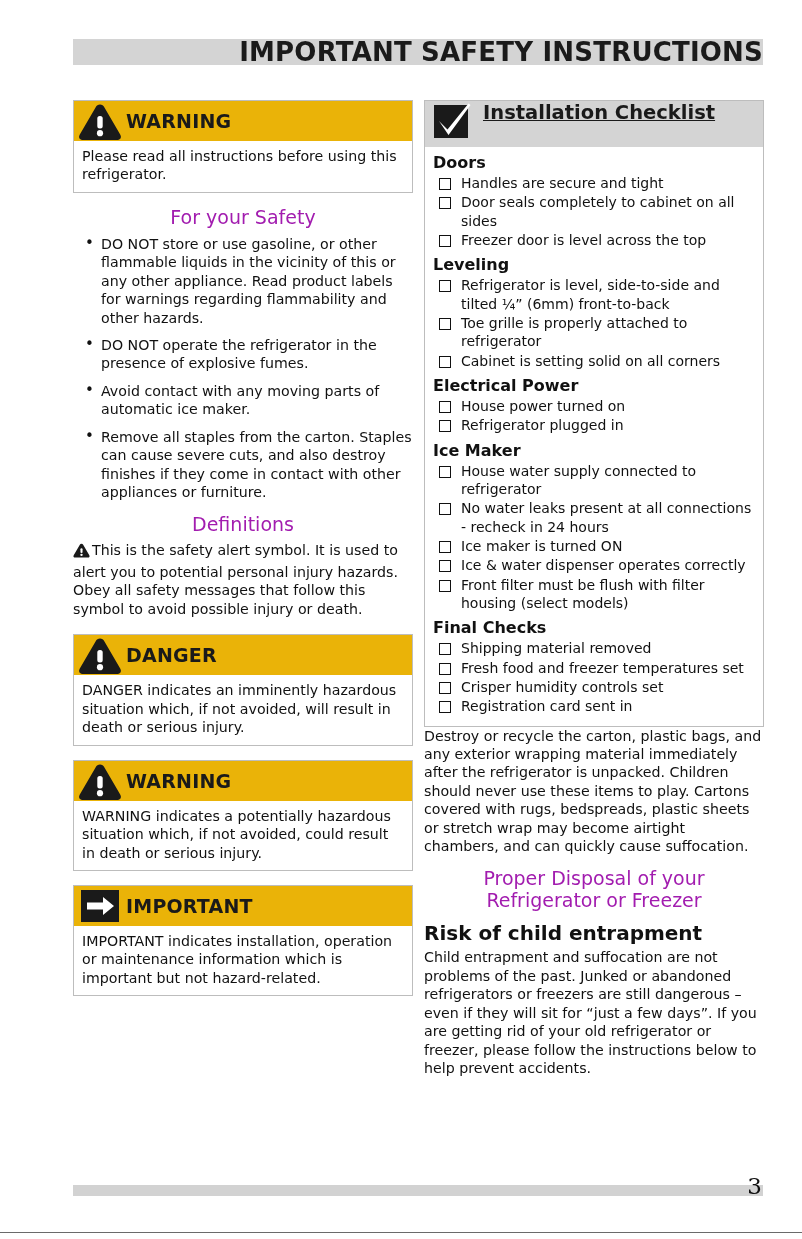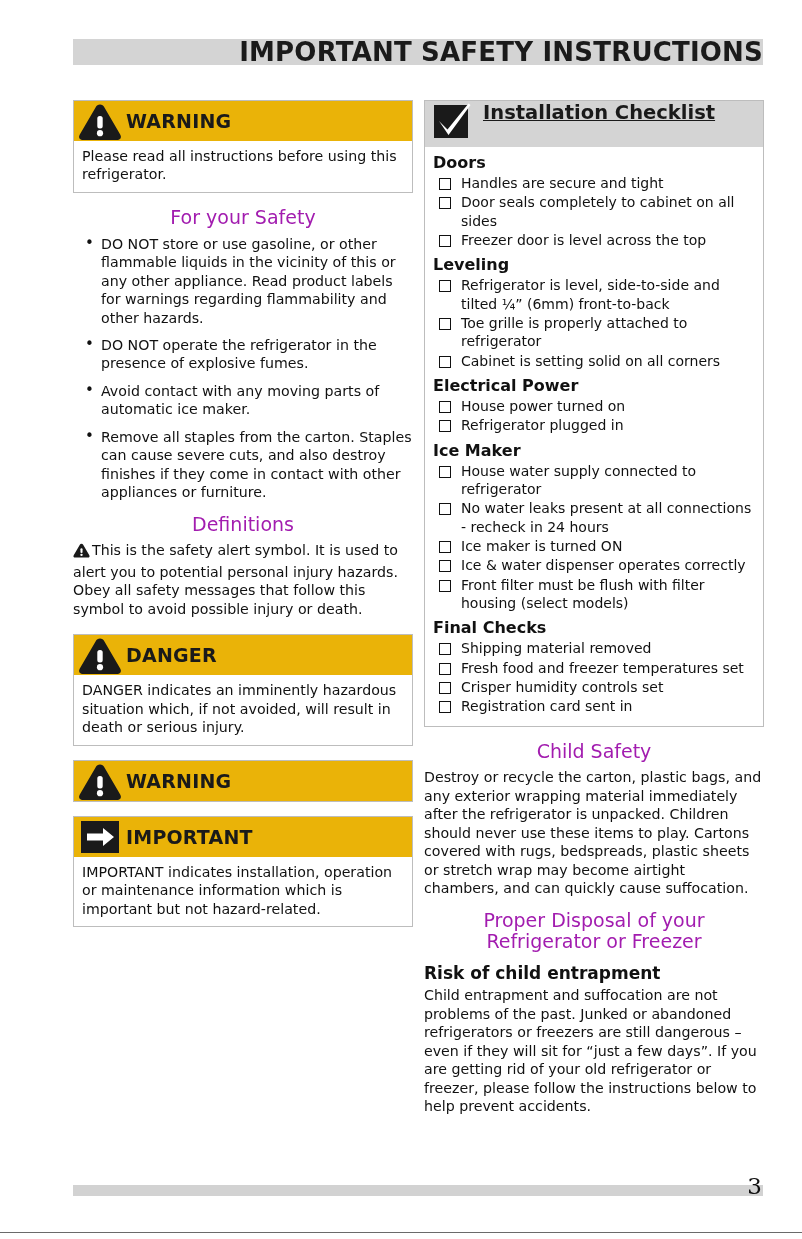--- a/index.html
+++ b/index.html
@@ -91,21 +91,21 @@
   h2.sec-head {
     font-size: 19px;
     font-weight: normal;
     margin: 12px 0 6px 0;
     color: #a21caf;
     line-height: 1.15;
     text-align: center;
   }
   h2.sec-head.tight { margin-top: 14px; }
   h3.sub-head {
-    font-size: 17px;
+    font-size: 20px;
     font-weight: bold;
     margin: 10px 0 3px 0;
     color: #111;
   }
 
   
   ul.bullets {
     list-style: none;
     margin: 0;
     padding: 0;
@@ -280,20 +280,21 @@
       <div class="alert-head">
         <span class="icon-wrap">
           <svg class="tri-icon" width="44" height="38" viewBox="0 0 44 38" aria-hidden="true">
             <path d="M22 1.5 C24 1.5 25.4 2.6 26.3 4.2 L42.2 31.6 C43.1 33.2 43.2 34.7 42.3 35.8 C41.5 36.8 40.2 37 38.6 37 L5.4 37 C3.8 37 2.5 36.8 1.7 35.8 C0.8 34.7 0.9 33.2 1.8 31.6 L17.7 4.2 C18.6 2.6 20 1.5 22 1.5 Z" fill="#1a1a1a"></path>
             <rect x="19.3" y="13" width="5.4" height="12.5" rx="2.5" fill="#ffffff"></rect>
             <circle cx="22" cy="30.2" r="3.1" fill="#ffffff"></circle>
           </svg>
         </span>
         <span class="alert-label">WARNING</span>
       </div>
+      <div class="alert-body">WARNING indicates a potentially hazardous situation which, if not avoided, could result in death or serious injury.</div>
     </div>
 
 
     <div class="alert-box">
       <div class="alert-head">
         <span class="icon-wrap" style="align-items:center;">
           <svg class="sq-icon" width="38" height="32" viewBox="0 0 38 32" aria-hidden="true">
             <rect x="0" y="0" width="38" height="32" fill="#1a1a1a"></rect>
             <path d="M6 12.5 L22 12.5 L22 7 L33 16 L22 25 L22 19.5 L6 19.5 Z" fill="#ffffff"></path>
           </svg>
@@ -362,21 +363,20 @@
             <li><span class="cb"></span><span>Shipping material removed</span></li>
             <li><span class="cb"></span><span>Fresh food and freezer temperatures set</span></li>
             <li><span class="cb"></span><span>Crisper humidity controls set</span></li>
             <li><span class="cb"></span><span>Registration card sent in</span></li>
           </ul>
         </div>
 
       </div>
     </div>
 
-    <h2 class="sec-head tight">Child Safety</h2>
     <p class="para">Destroy or recycle the carton, plastic bags, and any exterior wrapping material immediately after the refrigerator is unpacked. Children should never use these items to play. Cartons covered with rugs, bedspreads, plastic sheets or stretch wrap may become airtight chambers, and can quickly cause suffocation.</p>
 
     <h2 class="sec-head">Proper Disposal of your Refrigerator or Freezer</h2>
     <h3 class="sub-head">Risk of child entrapment</h3>
     <p class="para">Child entrapment and suffocation are not problems of the past. Junked or abandoned refrigerators or freezers are still dangerous – even if they will sit for “just a few days”. If you are getting rid of your old refrigerator or freezer, please follow the instructions below to help prevent accidents.</p>
 
   </div>
 
   <div class="footer-bar"></div>
   <div class="page-number">3</div>

